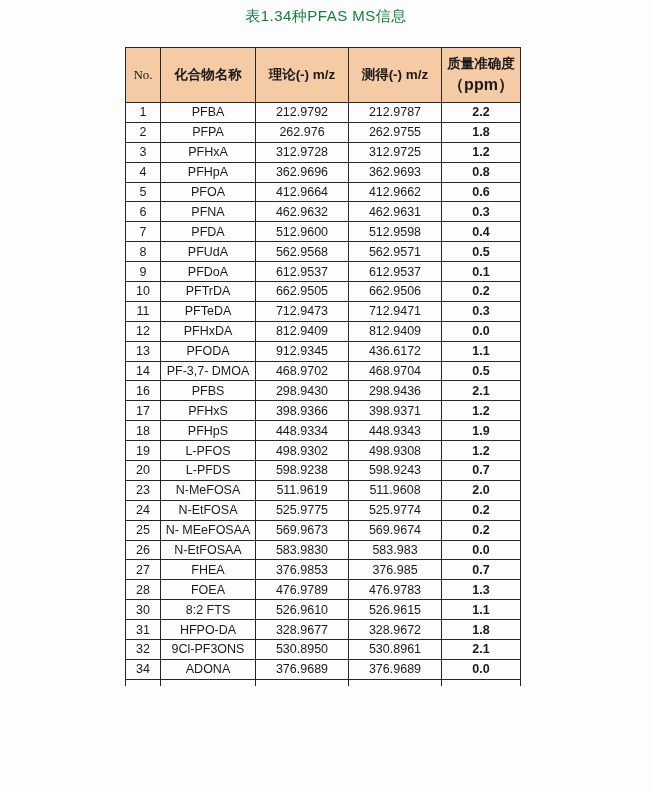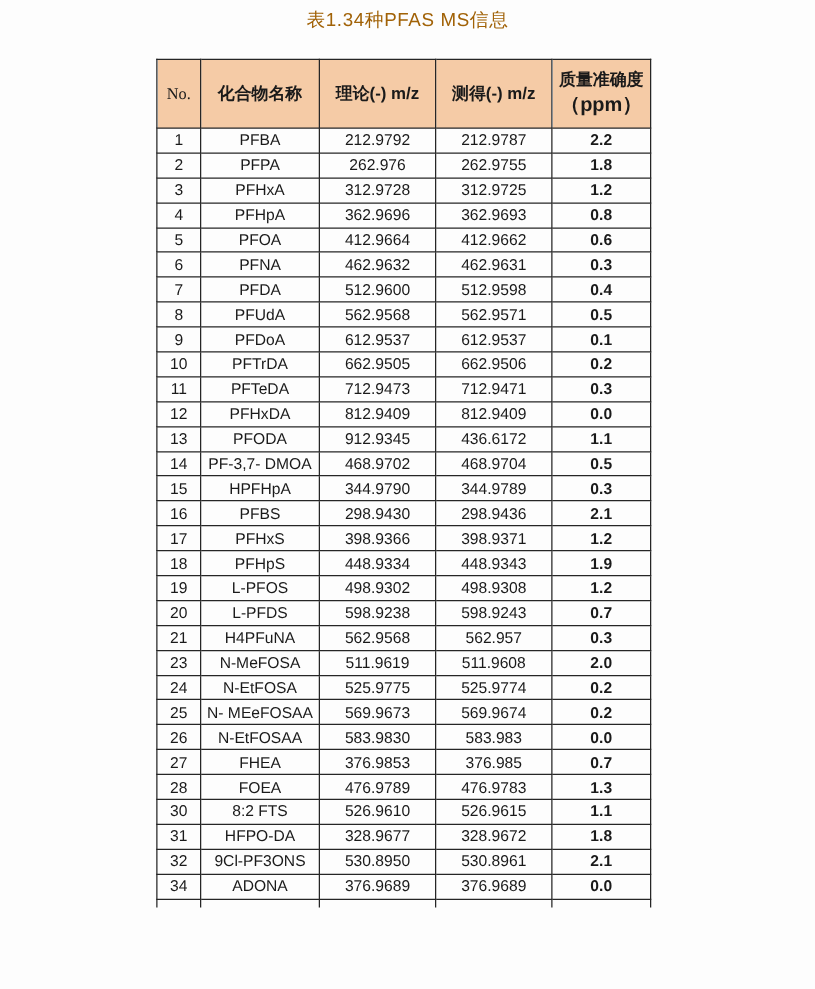--- a/index.html
+++ b/index.html
@@ -3,21 +3,21 @@
 <meta charset="utf-8">
 <style>
   html,body{margin:0;padding:0;}
   body{
     width:652px;height:791px;background:#fdfdfd;
     font-family:"Liberation Sans", sans-serif;
     color:#1a1a1a;position:relative;overflow:hidden;
   }
   .page-title{
     position:absolute;top:7px;left:0;width:652px;
-    text-align:center;font-size:15px;font-weight:400;color:#a16207;
+    text-align:center;font-size:15px;font-weight:400;color:#15803d;
     letter-spacing:0.5px;
   }
   table.ms-table{
     position:absolute;left:125px;top:47px;
     border-collapse:collapse;table-layout:fixed;
   }
   .ms-table col.c-no{width:35px;}
   .ms-table col.c-name{width:95px;}
   .ms-table col.c-theo{width:93px;}
   .ms-table col.c-meas{width:93px;}
@@ -160,27 +160,20 @@
         <td class="col-ppm">1.1</td>
       </tr>
       <tr>
         <td class="col-no">14</td>
         <td class="col-name">PF-3,7- DMOA</td>
         <td class="col-theoretical">468.9702</td>
         <td class="col-measured">468.9704</td>
         <td class="col-ppm">0.5</td>
       </tr>
       <tr>
-        <td class="col-no">15</td>
-        <td class="col-name">HPFHpA</td>
-        <td class="col-theoretical">344.9790</td>
-        <td class="col-measured">344.9789</td>
-        <td class="col-ppm">0.3</td>
-      </tr>
-      <tr>
         <td class="col-no">16</td>
         <td class="col-name">PFBS</td>
         <td class="col-theoretical">298.9430</td>
         <td class="col-measured">298.9436</td>
         <td class="col-ppm">2.1</td>
       </tr>
       <tr>
         <td class="col-no">17</td>
         <td class="col-name">PFHxS</td>
         <td class="col-theoretical">398.9366</td>
@@ -200,27 +193,20 @@
         <td class="col-theoretical">498.9302</td>
         <td class="col-measured">498.9308</td>
         <td class="col-ppm">1.2</td>
       </tr>
       <tr>
         <td class="col-no">20</td>
         <td class="col-name">L-PFDS</td>
         <td class="col-theoretical">598.9238</td>
         <td class="col-measured">598.9243</td>
         <td class="col-ppm">0.7</td>
-      </tr>
-      <tr>
-        <td class="col-no">21</td>
-        <td class="col-name">H4PFuNA</td>
-        <td class="col-theoretical">562.9568</td>
-        <td class="col-measured">562.957</td>
-        <td class="col-ppm">0.3</td>
       </tr>
       <tr>
         <td class="col-no">23</td>
         <td class="col-name">N-MeFOSA</td>
         <td class="col-theoretical">511.9619</td>
         <td class="col-measured">511.9608</td>
         <td class="col-ppm">2.0</td>
       </tr>
       <tr>
         <td class="col-no">24</td>

